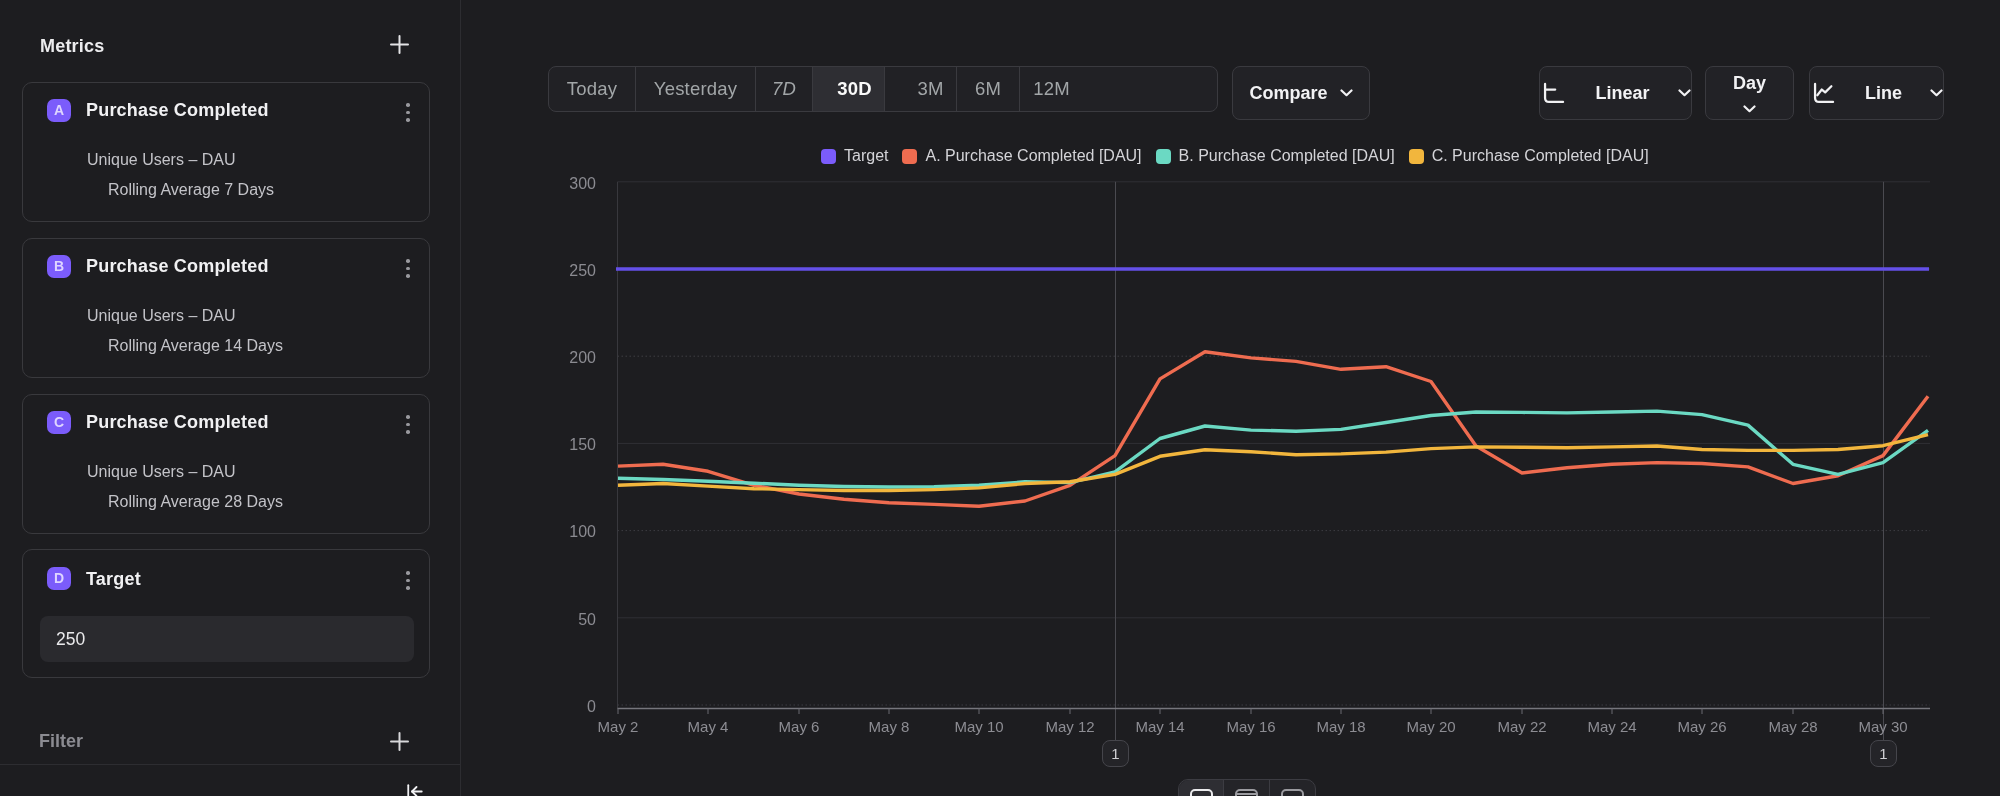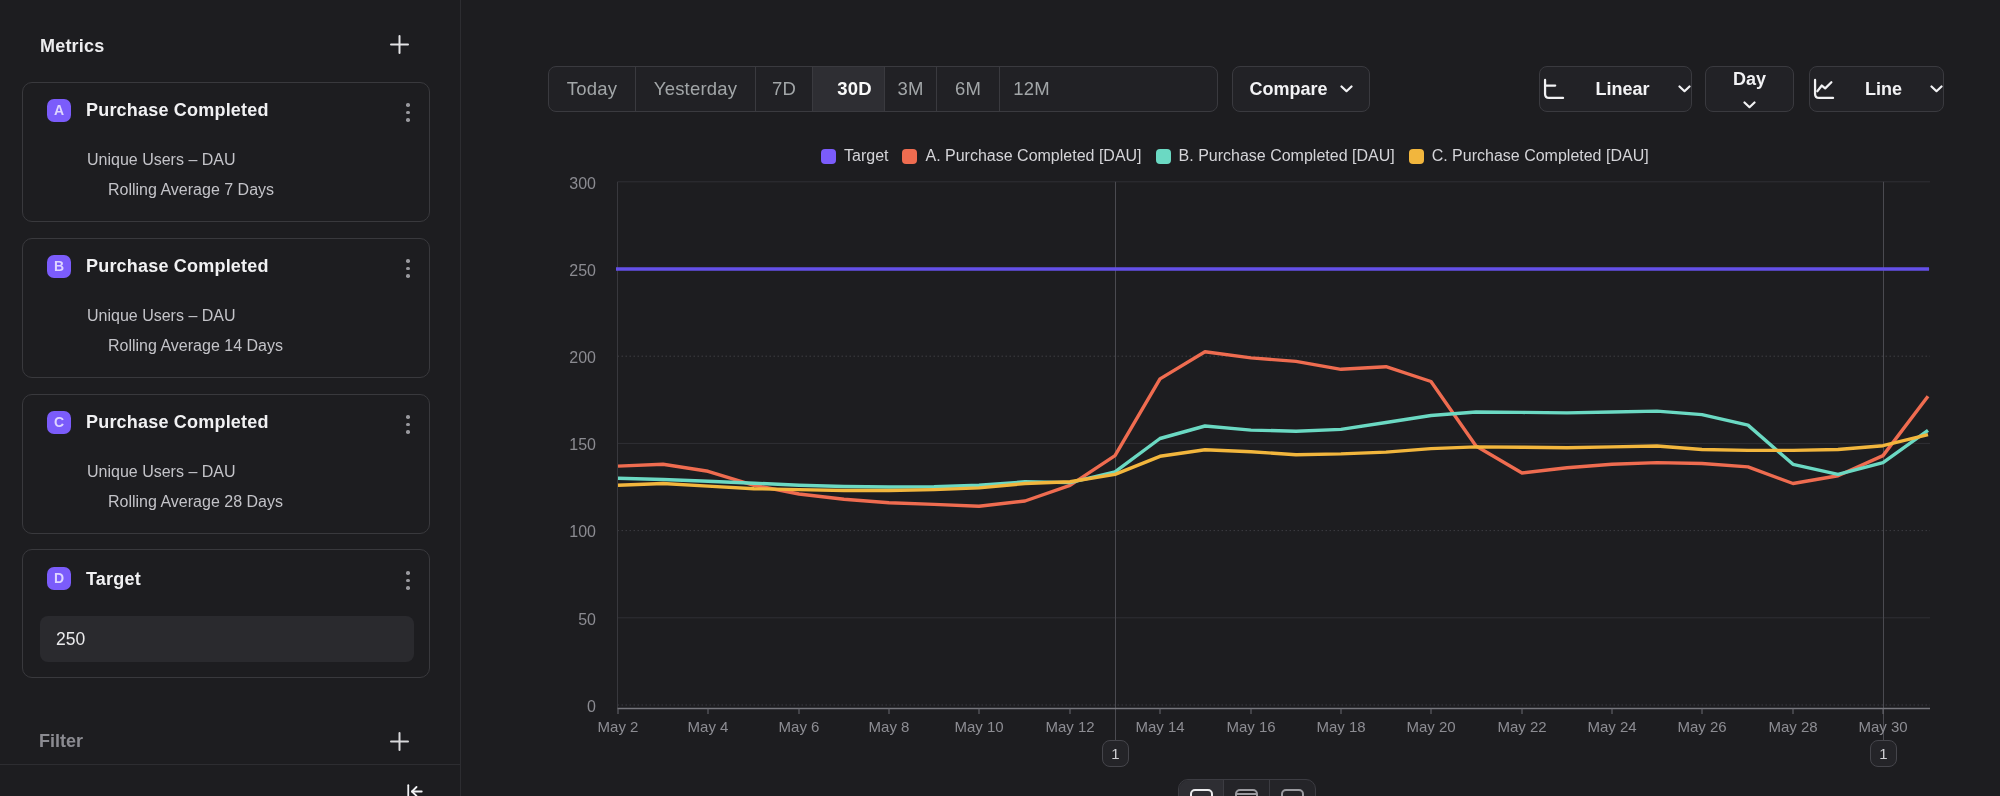--- a/index.html
+++ b/index.html
@@ -11,21 +11,21 @@
   .sb-title { position:absolute; left:40px; top:36px; font-size:18px; font-weight:700; color:#ececee; letter-spacing:.2px; }
   .card { position:absolute; left:22px; width:408px; border:1px solid #39393d; border-radius:10px; }
   .badge { position:absolute; left:24px; top:16px; width:24px; height:23px; background:#7b5cfb; border-radius:7px; color:#ded5ff; font-size:14px; font-weight:700; text-align:center; line-height:23px; }
   .ctitle { position:absolute; left:63px; top:17px; font-size:18px; letter-spacing:.2px; font-weight:700; color:#f1f1f3; }
   .cline2 { position:absolute; left:64px; top:68px; font-size:16px; color:#c3c3c8; }
   .cline3 { position:absolute; left:65px; top:98px; font-size:16px; color:#c3c3c8;margin-left:20px; }
   .dots { position:absolute; right:19px; top:20px; width:4px; }
   .dots i { display:block; width:3.5px; height:3.5px; border-radius:50%; background:#99999e; margin-bottom:4px; }
   .plus { stroke:#e4e4e6; stroke-width:2; stroke-linecap:round; }
   
-  .btn { position:absolute; top:66px; height:46px; border:1px solid #3a3a3f; border-radius:8px; background:#222226; }
+  .btn { position:absolute; top:66px; height:54px; border:1px solid #3a3a3f; border-radius:8px; background:#222226; }
   #seg { position:absolute; left:548px; top:66px; width:670px; height:46px; border:1px solid #3a3a3f; border-radius:8px; background:#212125; display:flex; z-index:4; }
   #seg .s { border-right:1px solid #3a3a3f; display:flex; align-items:center; justify-content:center; color:#a2a6a8; font-size:18.5px; letter-spacing:.2px; }
   #seg .s:last-child { border-right:none; }
   #seg .sel { background:#2e2e33; color:#fafafa; font-weight:700;padding-left:12px; }
   .bt-label { color:#f2f2f4; font-size:18px; font-weight:700; }
   
   #legend { position:absolute; left:821px; top:147px; display:flex; gap:14px; z-index:3; }
   .li { display:flex; align-items:center; gap:8px; color:#d4d4d8; font-size:16px; }
   .sw { width:15px; height:15px; border-radius:4px; }
   
@@ -178,23 +178,23 @@
       <line x1="3" y1="1.5" x2="3" y2="18.5"></line>
       <line x1="21" y1="10" x2="8" y2="10"></line>
       <polyline points="14,4 8,10 14,16"></polyline>
     </g>
   </svg>
 </div>
 
 <div id="seg">
   <div class="s" style="width:87px;">Today</div>
   <div class="s" style="width:120px;">Yesterday</div>
-  <div class="s" style="width:57px;">7D</div>
+  <div class="s" style="width:57px;font-style:italic;">7D</div>
   <div class="s sel" style="width:72px;">30D</div>
-  <div class="s" style="width:52px;">3M</div>
+  <div class="s" style="width:52px;margin-left:20px;">3M</div>
   <div class="s" style="width:63px;">6M</div>
   <div class="s" style="width:63px;">12M</div>
 </div>
 
 <div class="btn" style="left:1232px; width:138px; display:flex; align-items:center; justify-content:center; gap:12px; z-index:4;">
   <span class="bt-label">Compare</span>
   <svg width="13" height="8" viewBox="0 0 13 8" fill="none" stroke="#f2f2f4" stroke-width="2.2" stroke-linecap="round" stroke-linejoin="round">
       <polyline points="1.5,1.5 6.5,6.2 11.5,1.5"></polyline>
     </svg>
 </div>

